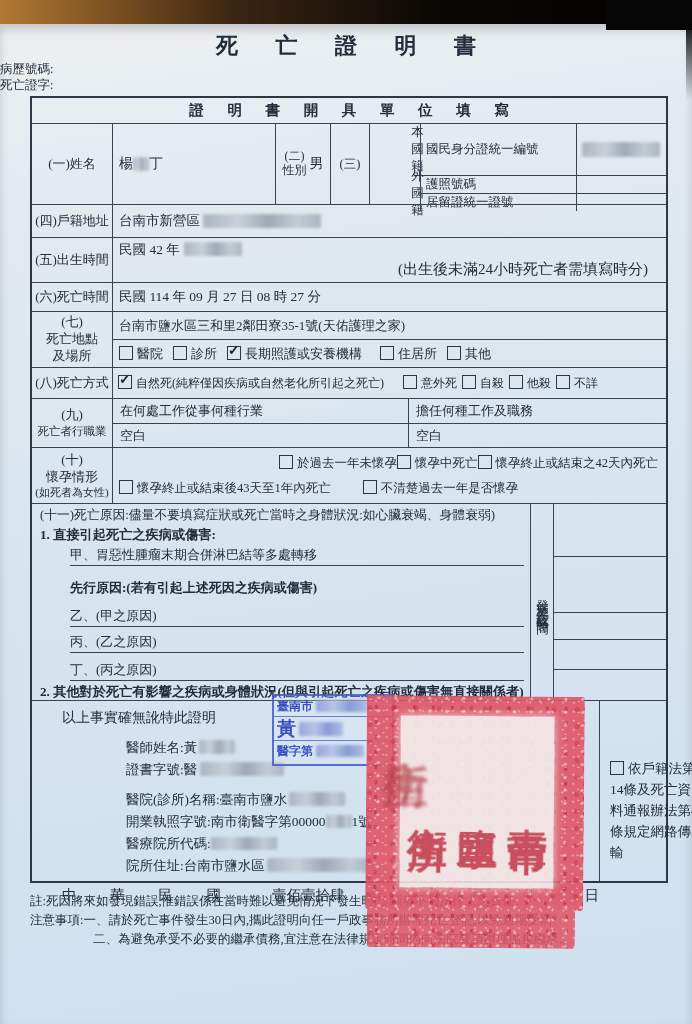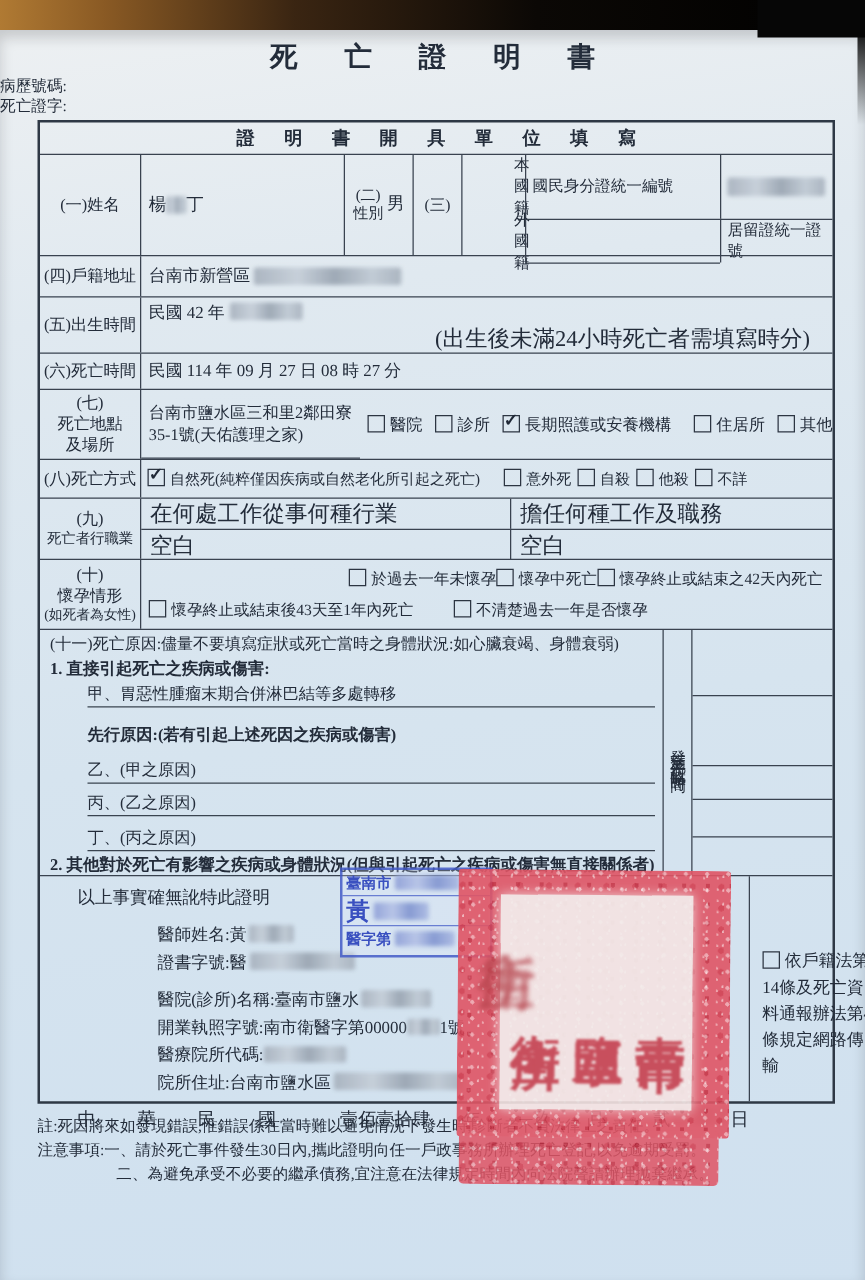--- a/index.html
+++ b/index.html
@@ -36,35 +36,35 @@
              grid-template-columns:50px 156px 90px;grid-template-rows:1fr 1fr 1fr;font-size:12.5px;}
   .rg{display:flex;align-items:center;padding-left:5px;}
   .rg.bt{border-top:1.5px solid #39424f;}
   .rg.bl{border-left:1.5px solid #39424f;}
   .rg.cen{justify-content:center;padding-left:0;margin-left:45px;}
   .rg.span2{grid-row:2/4;}
   
   .r-addr{height:32px;}
   .r-birth{height:44px;}
   .r-birth .bcell{flex:1;display:flex;flex-direction:column;justify-content:space-between;padding:3px 18px 3px 6px;}
-  .r-birth .note{align-self:flex-end;font-size:18px;}
+  .r-birth .note{align-self:flex-end;font-size:15px;}
   .r-death{height:28px;}
   .val{font-size:13.5px;}
   .flex1{flex:1;}
   
   .r7{height:55px;}
-  .r7 .content{flex:1;display:flex;justify-content:space-between;}
+  .r7 .content{flex:1;display:flex;flex-direction:column;justify-content:space-between;}
   .r7 .addr{flex:1;border-bottom:1.5px solid #39424f;display:flex;align-items:center;padding-left:6px;font-size:13px;}
   .r7 .opts{flex:1;display:flex;align-items:center;gap:10px;padding-left:6px;font-size:13px;white-space:nowrap;}
   
   .r8{height:30px;}
   .r8 .opts{flex:1;display:flex;align-items:center;gap:5px;padding-left:5px;font-size:12px;white-space:nowrap;}
   
   .r9{height:48px;}
-  .r9 .jobs{flex:1;display:grid;grid-template-columns:295px 1fr;grid-template-rows:1fr 1fr;font-size:18px;}
+  .r9 .jobs{flex:1;display:grid;grid-template-columns:295px 1fr;grid-template-rows:1fr 1fr;font-size:13px;}
   .r9 .jg{display:flex;align-items:center;padding-left:7px;}
   .r9 .bt{border-top:1.5px solid #39424f;}
   .r9 .bl{border-left:1.5px solid #39424f;}
   
   .r10{height:55px;}
   .r10 .content{flex:1;display:flex;flex-direction:column;justify-content:space-around;padding:3px 8px 3px 6px;font-size:12.5px;}
   .r10 .l1{display:flex;justify-content:flex-end;white-space:nowrap;}
   .r10 .l2{display:flex;gap:32px;white-space:nowrap;}
   .small{font-size:11px;}
   
@@ -161,20 +161,21 @@
           <span class="sexval">男</span>
         </div>
         <div class="threecell">(三)</div>
         <div class="rightgrid">
           <div class="rg cen">本國籍</div>
           <div class="rg bl">國民身分證統一編號</div>
           <div class="rg bl">
               <span class="redact" style="width:78px;height:15px"></span>
             </div>
           <div class="rg cen bt span2">外國籍</div>
+          <div class="rg bl bt">護照號碼</div>
           <div class="rg bl bt"></div>
           <div class="rg bl bt">居留證統一證號</div>
           <div class="rg bl bt"></div>
         </div>
       </div>
 
       <div class="row r-addr">
         <div class="lblcol">(四)戶籍地址</div>
         <div class="flex1 vcen cell val">
           <span>台南市新營區</span>

